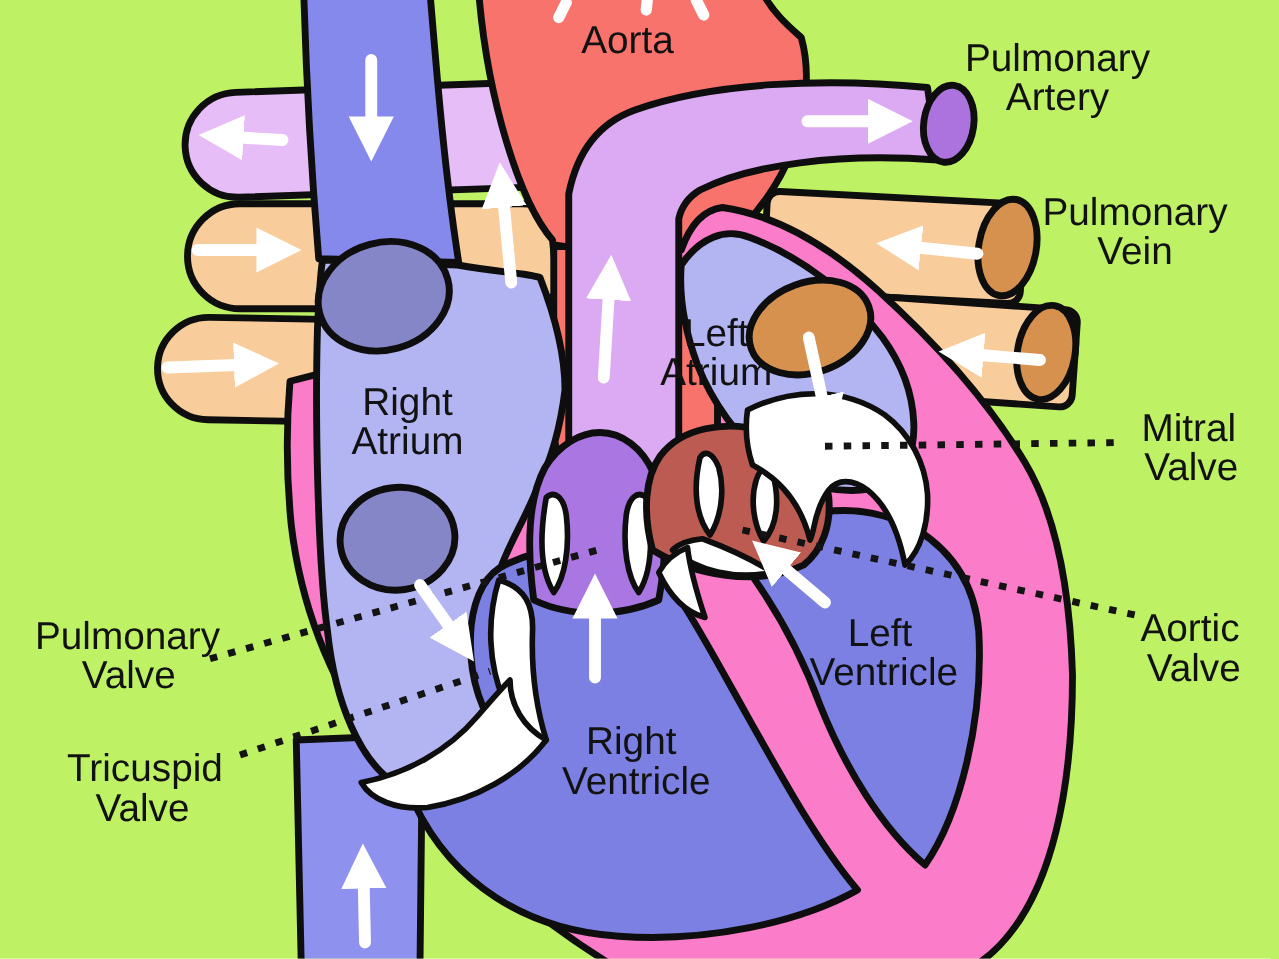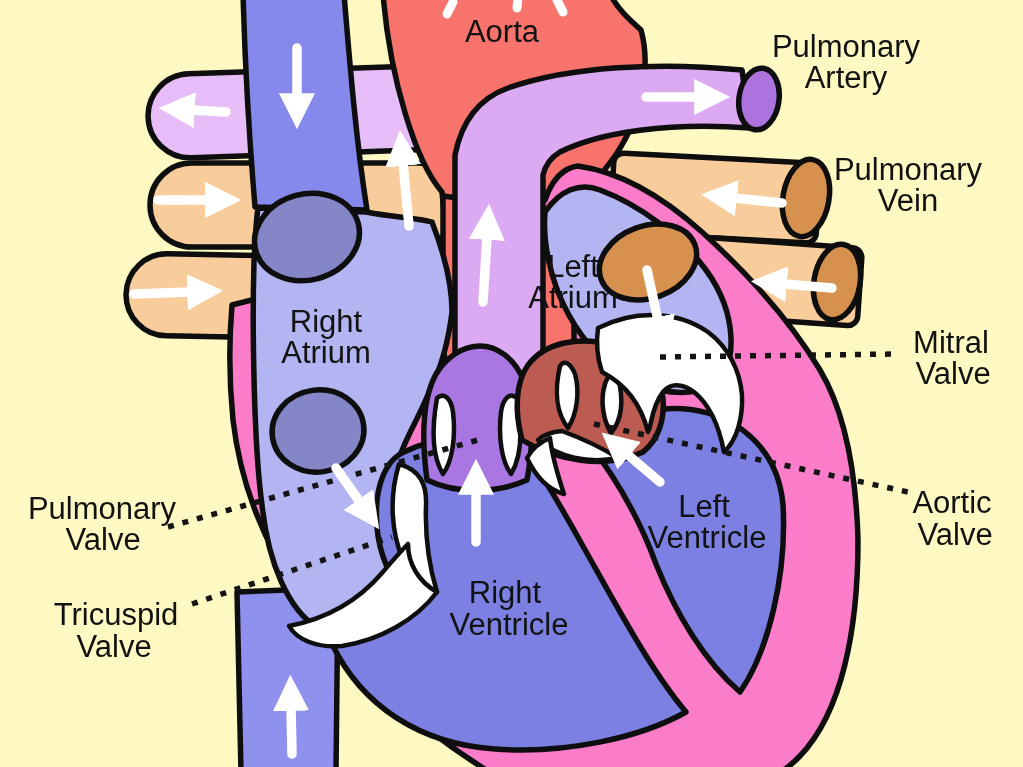--- a/index.html
+++ b/index.html
@@ -1,16 +1,16 @@
 <!DOCTYPE html>
 <html><head>
 <meta charset="utf-8">
 <style>
   html,body{margin:0;padding:0;background:#ffffff;}
-  .stage{position:relative;width:1023px;height:767px;background:#fef9c3;overflow:hidden;
+  .stage{position:relative;width:1023px;height:767px;background:#bef264;overflow:hidden;
          font-family:"Liberation Sans", sans-serif;}
   svg{display:block;}
   .lbl{font-family:"Liberation Sans", sans-serif;font-size:31px;fill:#121212;}
   .outl{stroke:#0e0e0e;stroke-width:5.5;stroke-linejoin:round;}
   .outs{stroke:#0e0e0e;stroke-width:4.5;stroke-linejoin:round;}
   .leader{stroke:#141414;stroke-width:5.5;stroke-dasharray:6 9;fill:none;}
   .flow{stroke:#ffffff;stroke-width:9.5;stroke-linecap:round;fill:none;}
   .dash{stroke:#ffffff;stroke-width:9;stroke-linecap:round;}
 </style>
 </head>

